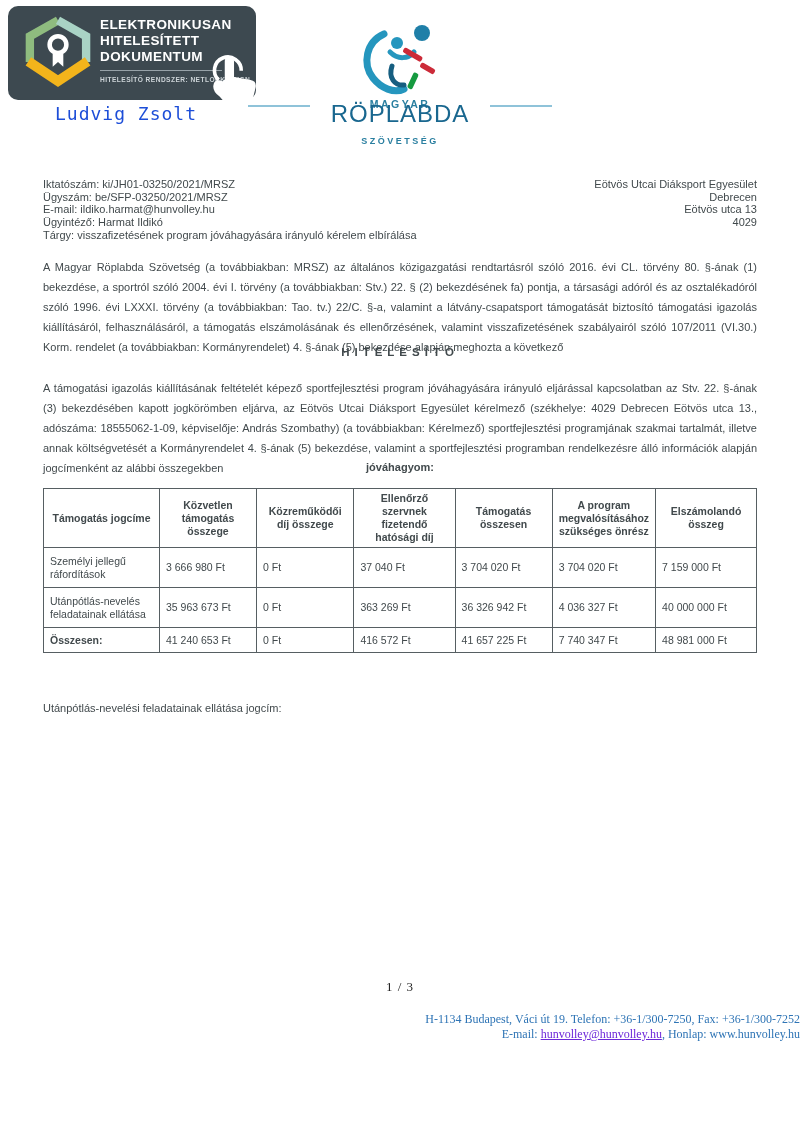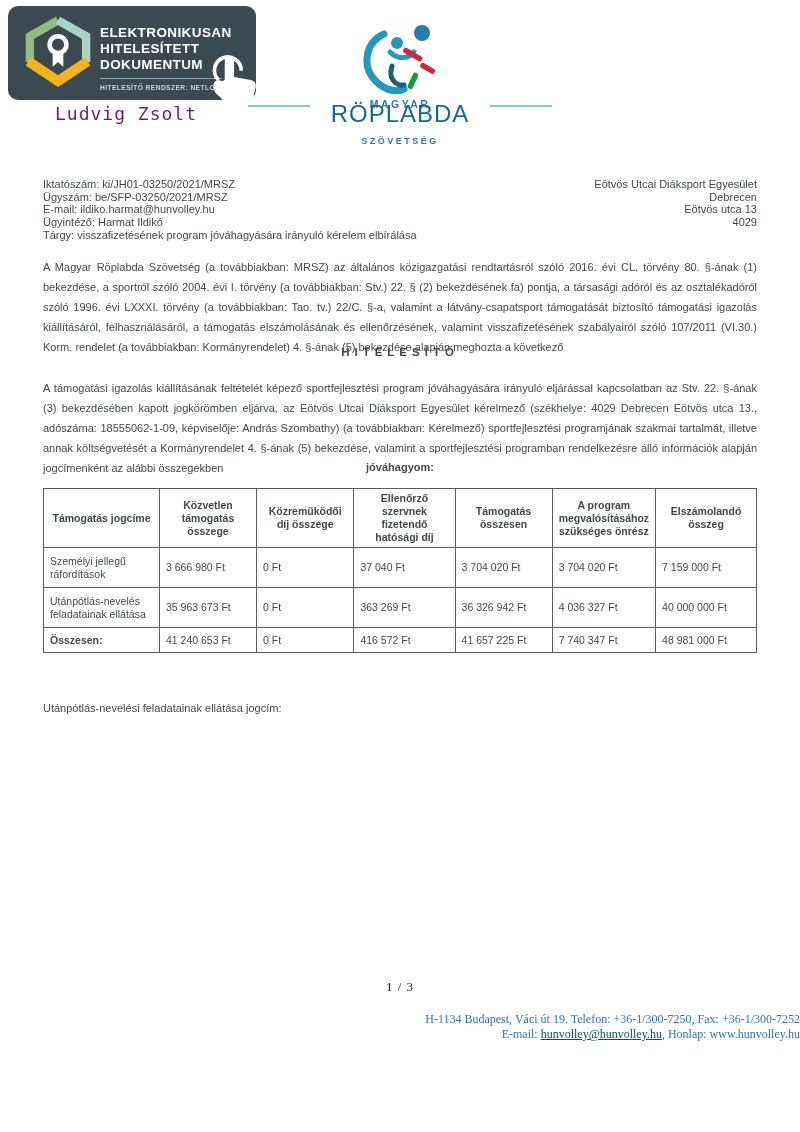--- a/index.html
+++ b/index.html
@@ -10,30 +10,30 @@
     font-family:"Liberation Sans","DejaVu Sans",sans-serif;
     color:#41494c;
   }
 
   
   .badge {
     position:absolute; left:8px; top:6px; width:248px; height:94px;
     background:#3d4950; border-radius:10px;
   }
   .badge-hex { position:absolute; left:12px; top:9px; width:76px; height:76px; }
-  .badge-text { position:absolute; left:92px; top:11px; width:150px;margin-top:8px; }
+  .badge-text { position:absolute; left:92px; top:11px; width:150px; }
   .badge-title { color:#ffffff; font-weight:bold; font-size:13.5px; line-height:16px; letter-spacing:.4px; }
   .badge-divider { width:122px; height:1px; background:#97a2a8; margin-top:5px; }
   .badge-sub { margin-top:5px; font-size:6.6px; font-weight:bold; color:#cdd4d8; letter-spacing:.45px; white-space:nowrap; }
   .badge-hand { position:absolute; right:-8px; bottom:-10px; width:62px; height:66px; }
 
   
   .signature {
     position:absolute; left:36px; top:103px; width:180px; text-align:center;
-    font-family:"DejaVu Sans Mono",monospace; font-size:18px; color:#701a75; letter-spacing:1px;
+    font-family:"DejaVu Sans Mono",monospace; font-size:18px; color:#1d4ed8; letter-spacing:1px;
   }
 
   
   .logo-figure { position:absolute; left:350px; top:22px; width:100px; height:80px; }
   .logo-line { position:absolute; top:105px; height:2px; background:#8fc3d9; }
   .logo-line.left  { left:248px; width:62px; }
   .logo-line.right { left:490px; width:62px; }
   .logo-t1 { position:absolute; left:300px; top:98px;  width:200px; text-align:center; font-size:10.5px; letter-spacing:2.5px; color:#2a7fa0; font-weight:bold; }
   .logo-t2 { position:absolute; left:280px; top:100px; width:240px; text-align:center; font-size:24px;  letter-spacing:1px; color:#19678f; }
   .logo-t3 { position:absolute; left:300px; top:136px; width:200px; text-align:center; font-size:9px;   letter-spacing:2.5px; color:#2a7fa0; font-weight:bold; }
@@ -68,21 +68,21 @@
 
   
   .pagenum {
     position:absolute; left:0; top:979px; width:800px; text-align:center;
     font-family:"Liberation Serif",serif; font-size:13px; color:#222222; letter-spacing:1px;
   }
   .footer {
     position:absolute; left:0; top:1012px; width:800px; text-align:right;
     font-family:"Liberation Serif",serif; font-size:12px; line-height:15px; color:#2e74b5;
   }
-  .footer a { color:#0c4a6e; text-decoration:underline; }
+  .footer a { color:#6d28d9; text-decoration:underline; }
 </style>
 </head>
 <body>
 
 <div class="page">
 
   <div class="badge">
     <svg class="badge-hex" viewBox="0 0 100 100">
       <path d="M50,7 L13,28 L13,62" fill="none" stroke="#8fbc7f" stroke-width="11"></path>
       <path d="M50,7 L87,28 L87,62" fill="none" stroke="#a9d3c5" stroke-width="11"></path>

